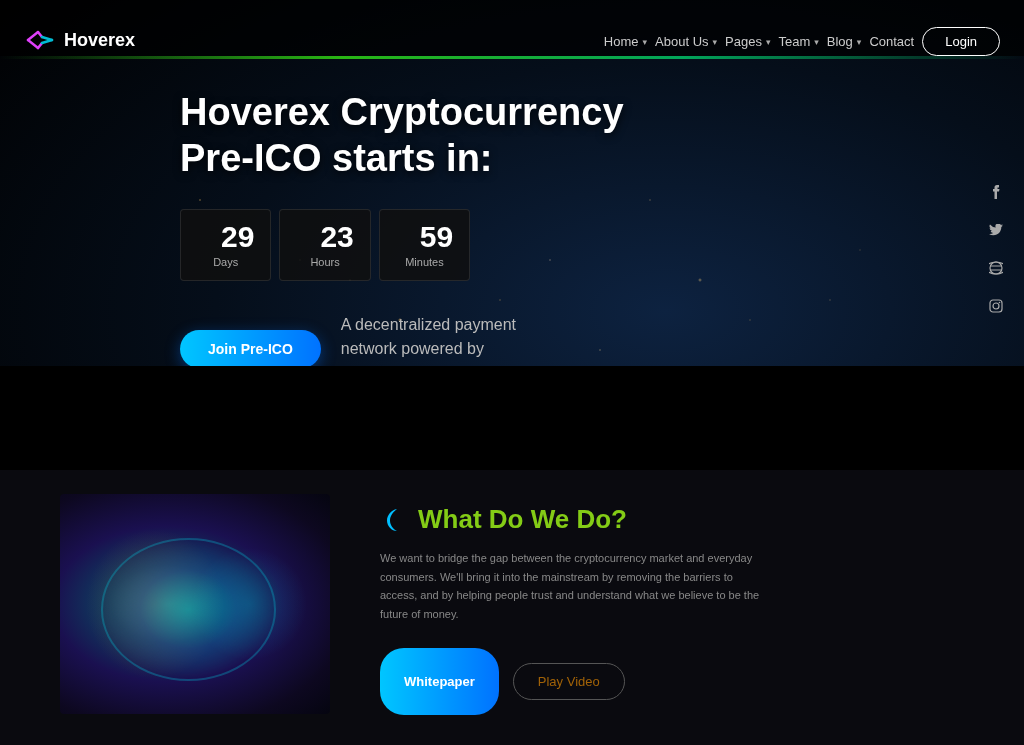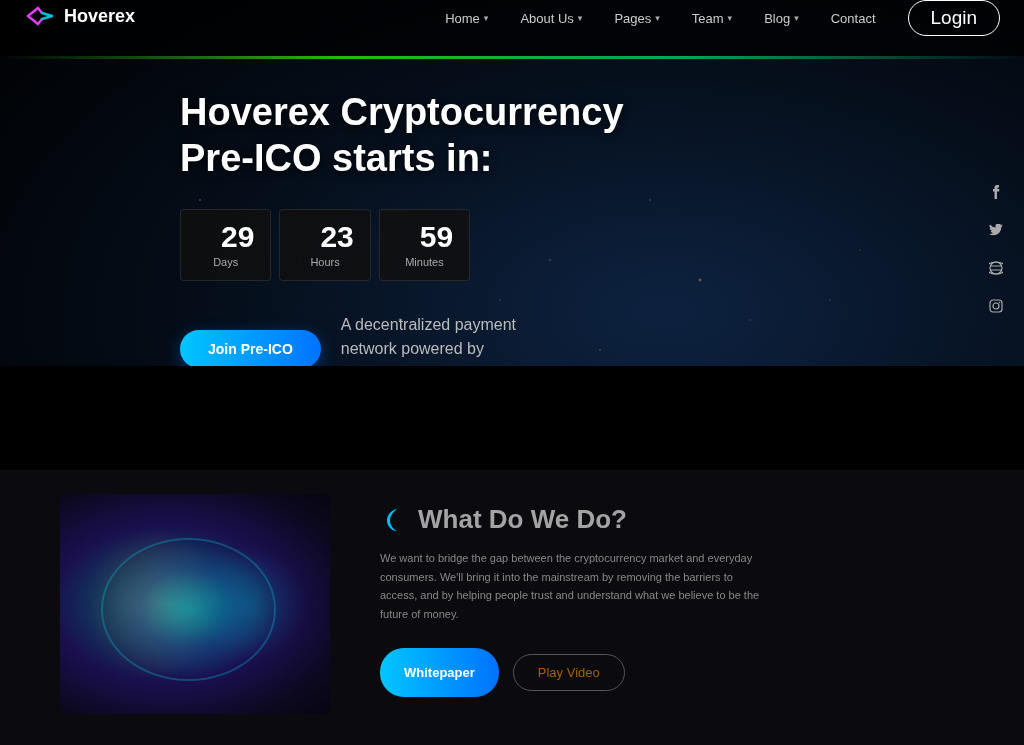--- a/index.html
+++ b/index.html
@@ -1,33 +1,33 @@
 <!DOCTYPE html>
 <html><head>
   <meta charset="utf-8">
   <style>
     * { margin: 0; padding: 0; box-sizing: border-box; }
     body { font-family: 'Segoe UI', Arial, sans-serif; background: #000; color: #fff; width: 1024px; height: 745px; overflow: hidden; position: relative; }
 
     
     .navbar {
       position: absolute; top: 0; left: 0; right: 0; z-index: 100;
-      display: flex; align-items: flex-start; justify-content: space-between;
+      display: flex; align-items: flex-end; justify-content: space-between;
       padding: 0 24px; height: 56px;
       background: rgba(0,0,0,0.7);
     }
     .nav-logo { display: flex; align-items: center; gap: 8px; }
     .nav-logo-icon { width: 32px; height: 32px; }
     .nav-logo-text { color: #fff; font-size: 18px; font-weight: 600; }
-    .nav-links { display: flex; align-items: center; gap: 32px; }
+    .nav-links { display: flex; align-items: center; gap: 8px; }
     .nav-link { color: #ccc; font-size: 13px; cursor: pointer; display: flex; align-items: center; gap: 4px; }
     .nav-chevron { font-size: 9px; color: #aaa; }
     .nav-login-btn {
       border: 1.5px solid #fff; border-radius: 20px;
-      padding: 6px 22px; color: #fff; font-size: 19px;
+      padding: 6px 22px; color: #fff; font-size: 13px;
       background: transparent; cursor: pointer; font-weight: 500;
     }
 
     
     .hero {
       position: absolute; top: 0; left: 0; right: 0;
       height: 366px;
       background: radial-gradient(ellipse at 60% 60%, #1a2a4a 0%, #0a1520 40%, #000 100%);
       overflow: hidden;
     }
@@ -139,27 +139,27 @@
       background: radial-gradient(ellipse, rgba(0,180,200,0.25) 0%, transparent 60%);
     }
 
     
     .what-section { flex: 1; padding-top: 10px; }
     .what-heading { display: flex; align-items: center; gap: 10px; margin-bottom: 14px; }
     .what-icon {
       width: 28px; height: 28px; display: flex; align-items: center; justify-content: center;
       color: #00bfff; font-size: 22px; font-weight: 300;
     }
-    .what-title { font-size: 26px; font-weight: 700; color: #a3a3a3; }
+    .what-title { font-size: 26px; font-weight: 700; color: #84cc16; }
     .what-text { font-size: 11px; color: #888; line-height: 1.7; max-width: 380px; margin-bottom: 24px; }
     .what-btns { display: flex; gap: 14px; align-items: center; }
     .whitepaper-btn {
       background: linear-gradient(90deg, #00c6ff, #0072ff);
       border: none; border-radius: 24px;
-      padding: 17px 24px; color: #fff; font-size: 13px;
+      padding: 26px 24px; color: #fff; font-size: 13px;
       cursor: pointer; font-weight: 600;
     }
     .playvideo-btn {
       background: transparent;
       border: 1.5px solid #555; border-radius: 24px;
       padding: 10px 24px; color: #a16207; font-size: 13px;
       cursor: pointer; font-weight: 500;
     }
   </style>
 </head>

